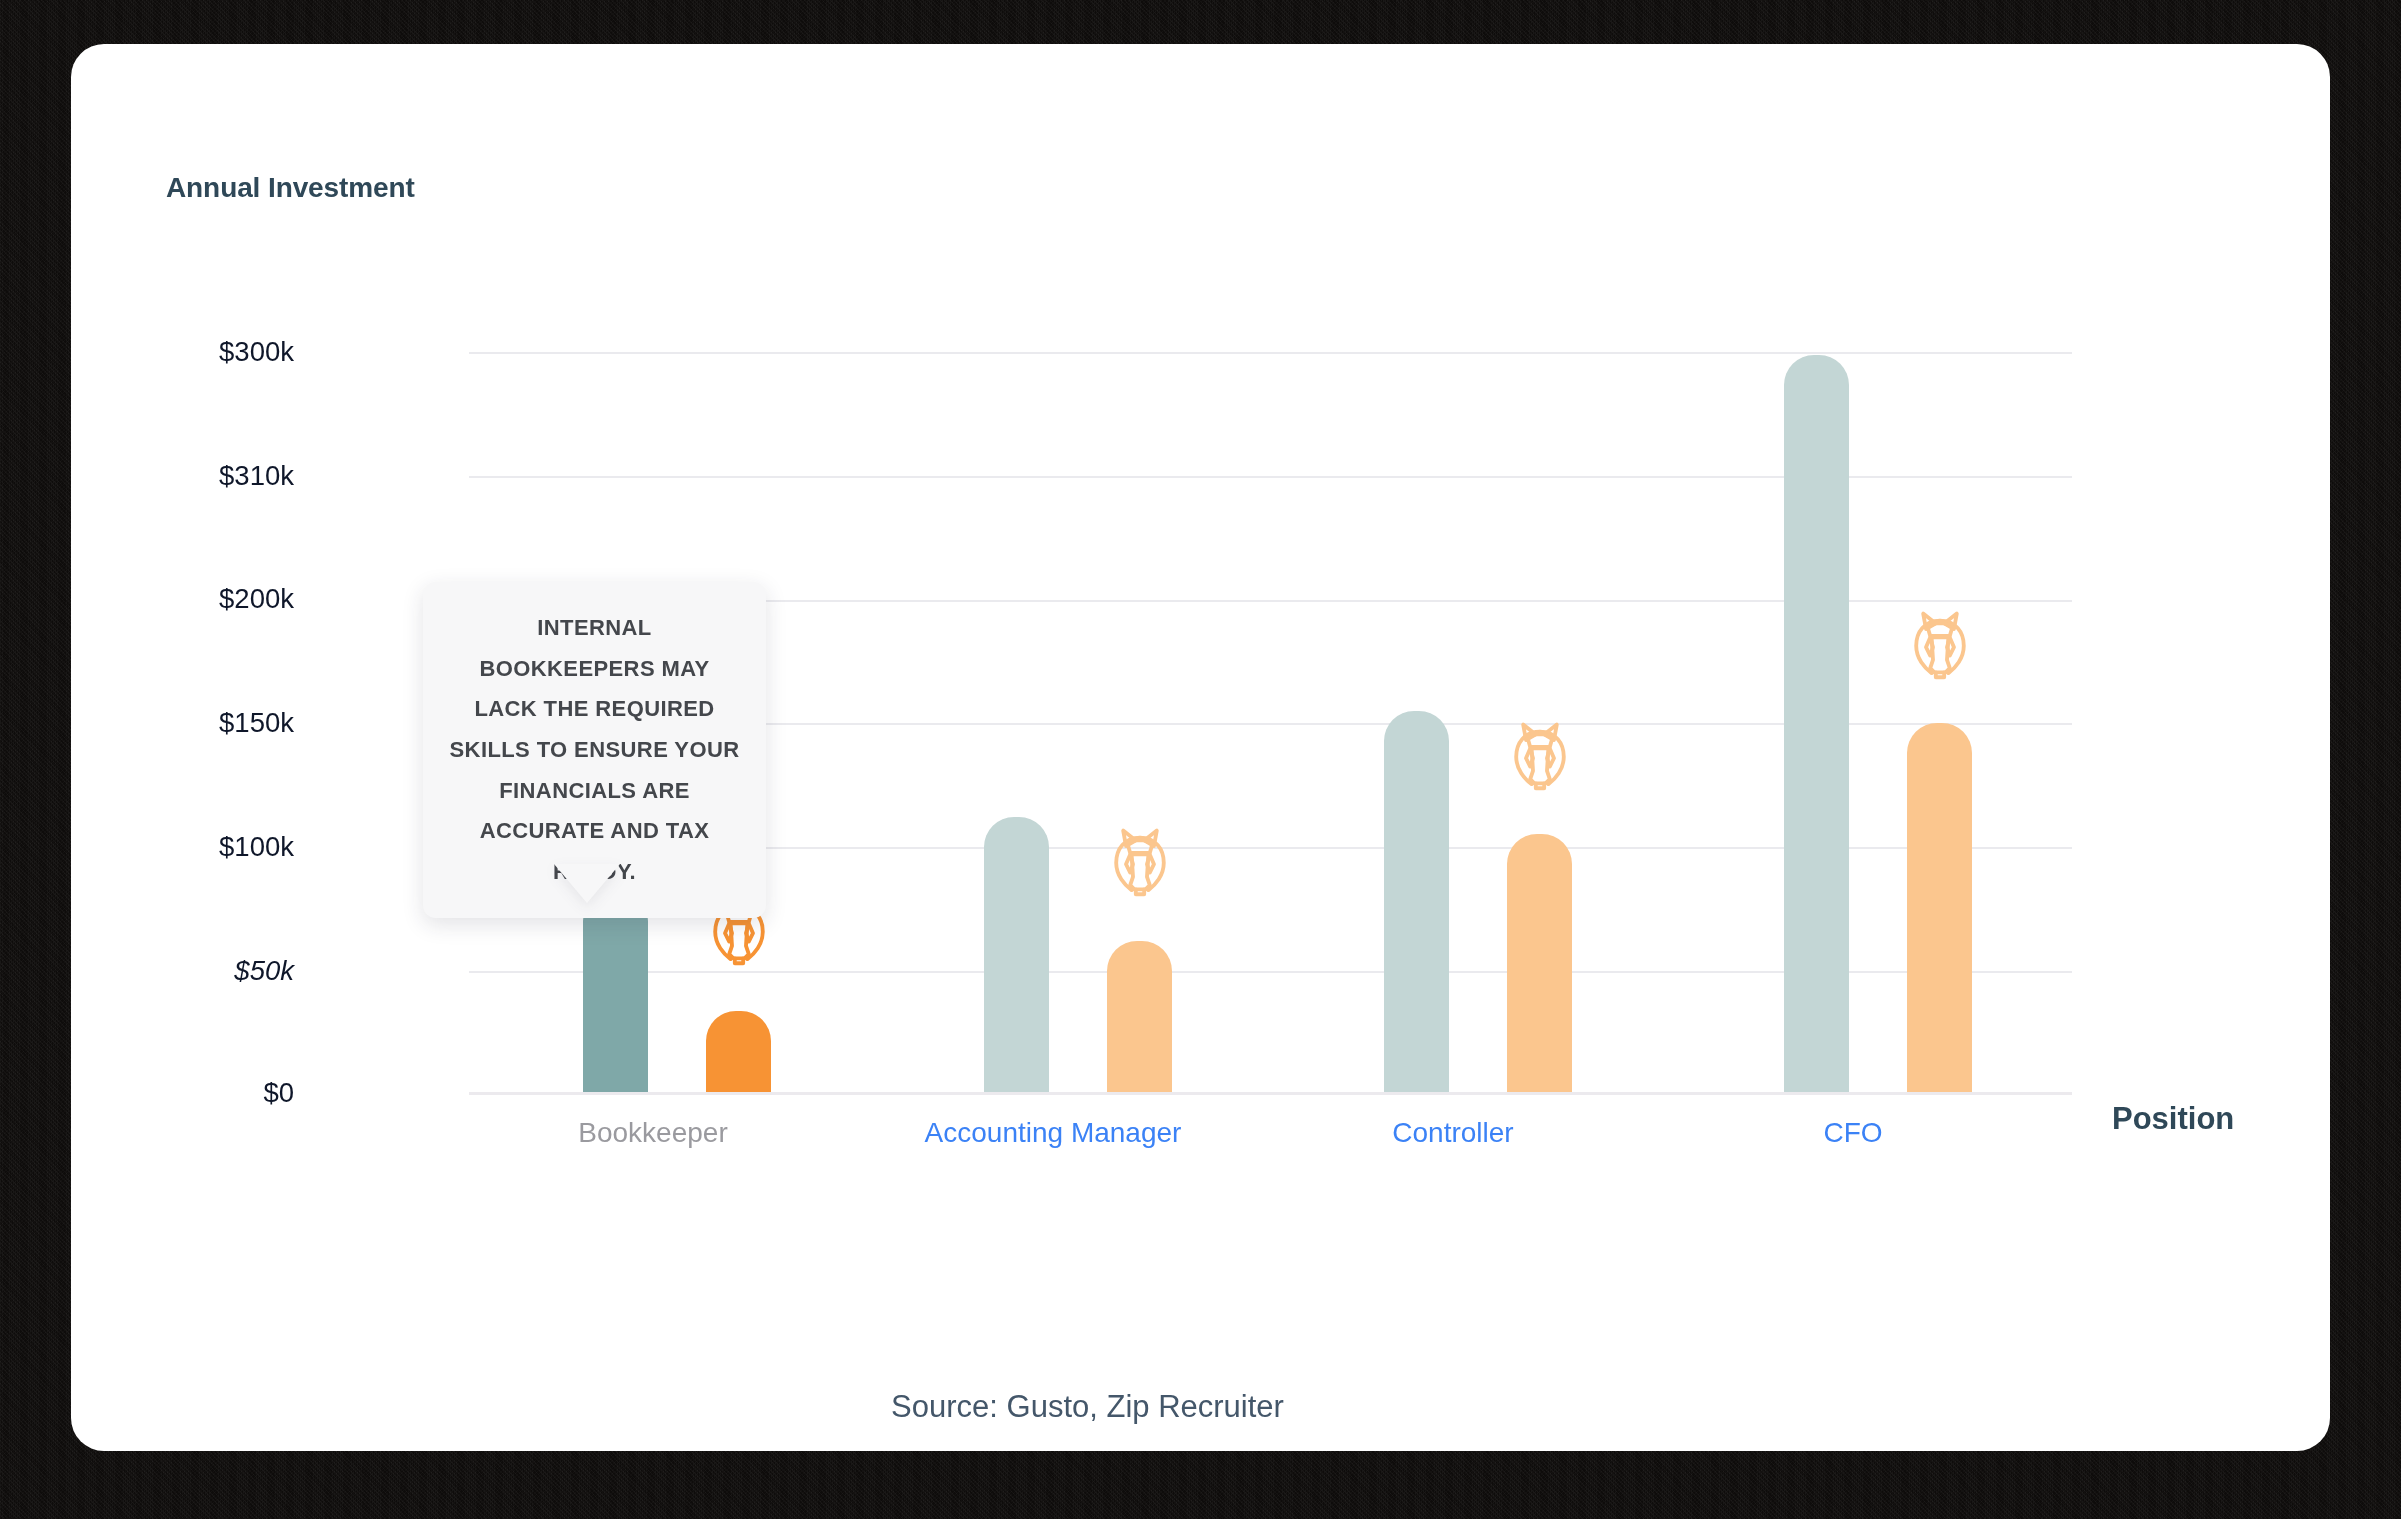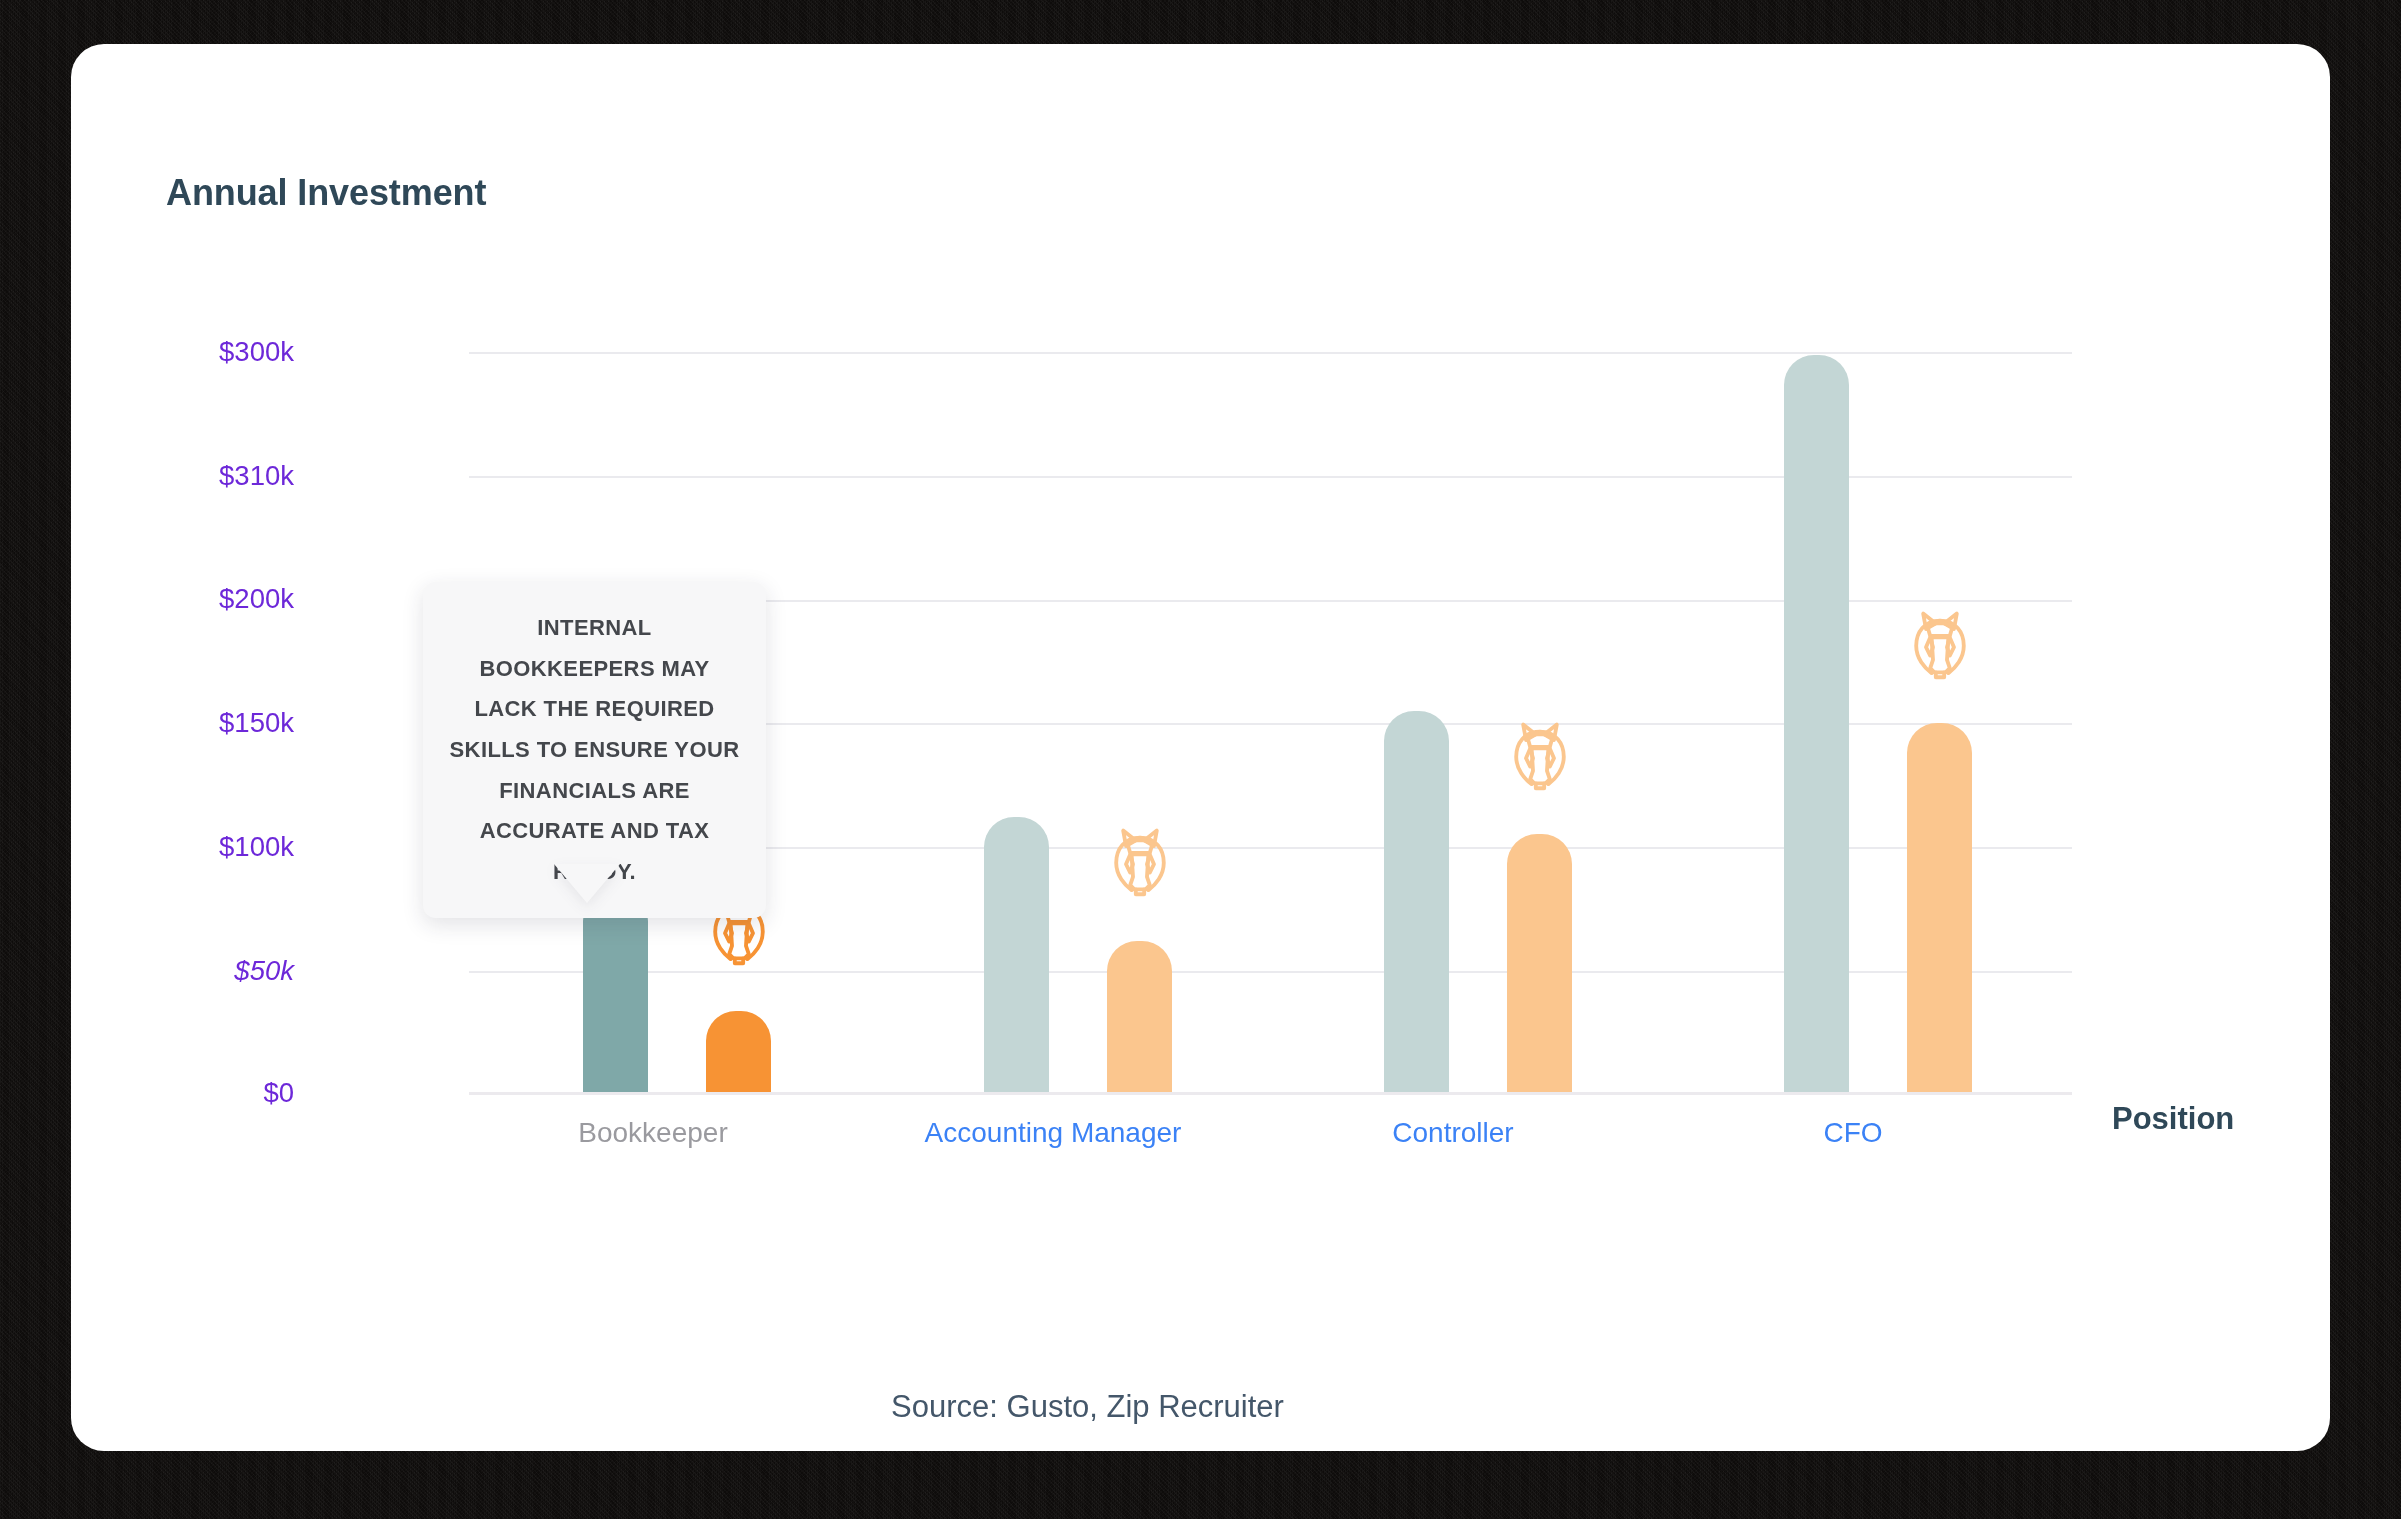--- a/index.html
+++ b/index.html
@@ -33,21 +33,21 @@
     width: 2259px; height: 1407px;
     background: #ffffff;
     border-radius: 33px;
     overflow: hidden;
   }
 
   
   #chart-title {
     position: absolute;
     left: 95px; top: 128px;
-    font-size: 36px;
+    font-size: 28px;
     font-weight: bold;
     color: #2f4858;
     letter-spacing: -0.1px;
   }
 
   
   #plot {
     position: absolute;
     left: 398px; top: 308px;
     width: 1603px; height: 742px;
@@ -61,21 +61,21 @@
     left: 398px; top: 1048px;
     width: 1603px; height: 3.1px;
     background: #eceaee;
   }
   .ytick {
     position: absolute;
     right: 2036px;
     text-align: right;
     width: 250px;
     font-size: 27.5px;
-    color: #6d28d9;
+    color: #0f172a;
     transform: translateY(-50%);
   }
 
   
   .group { position: absolute; bottom: 0; height: 100%; }
   .bar {
     position: absolute; bottom: 0;
     border-radius: 30px 30px 0 0;
   }
   .bar.blue-dim   { background: #c3d6d5; }

